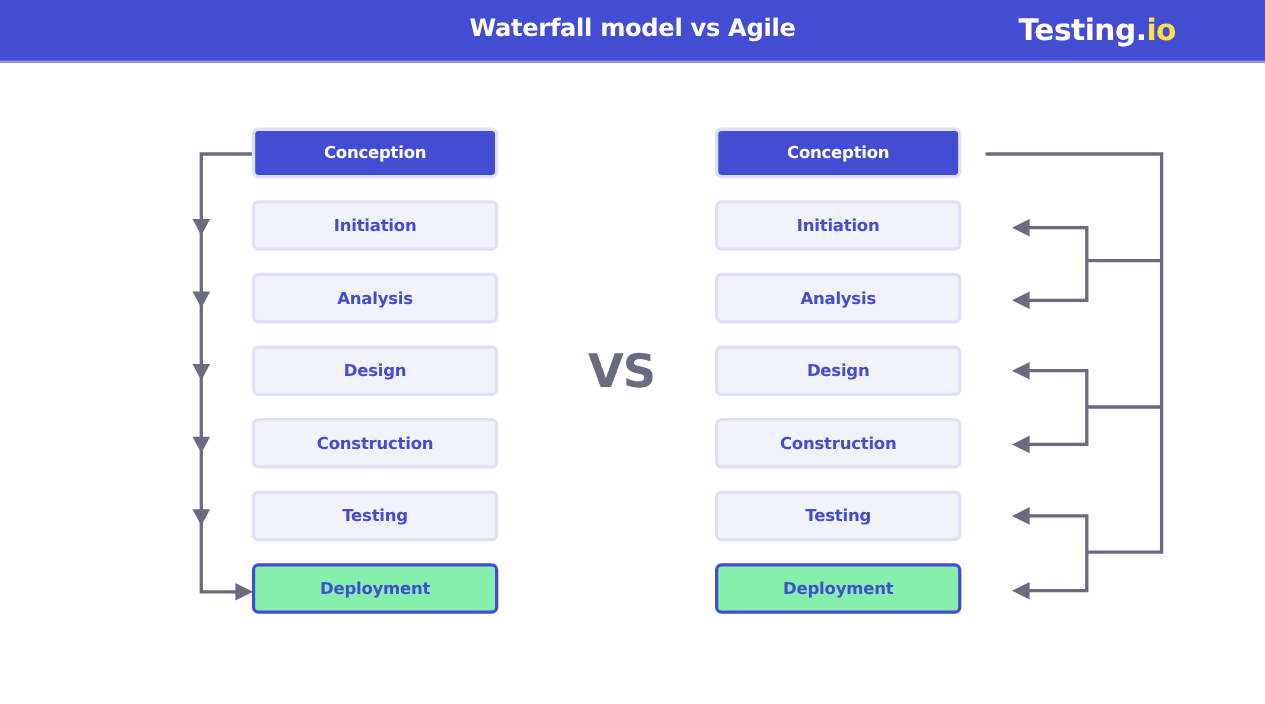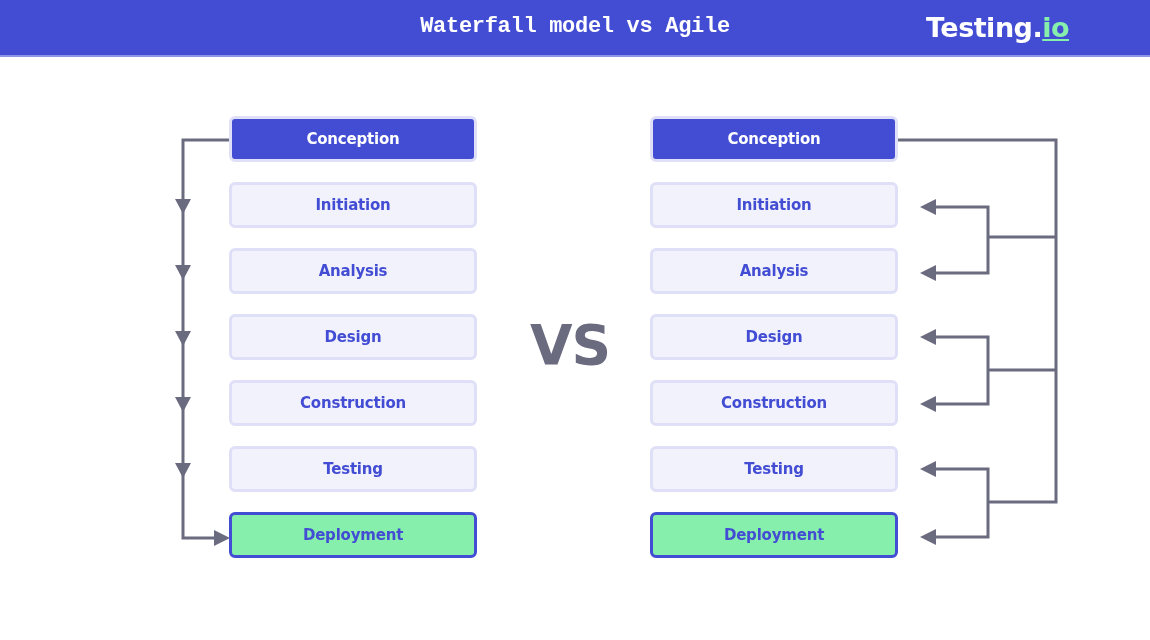--- a/index.html
+++ b/index.html
@@ -10,30 +10,29 @@
   }
   .header {
     position:absolute; left:0; top:0; width:1150px; height:55px;
     background:#434dd4;
     border-bottom:2px solid #8f95e6;
   }
   .title {
     position:absolute; left:0; width:1150px; top:14px;
     text-align:center; color:#ffffff; font-weight:bold; font-size:22px;
     letter-spacing:-0.3px;
-    font-family:Liberation Mono, monospace;
   }
   .logo {
     position:absolute; left:926px; top:12px; height:32px;
     font-weight:bold; font-size:27px; color:#ffffff; letter-spacing:-0.5px;
     white-space:nowrap;
   }
-  .logo .accent { color:#86efac;text-decoration:underline; }
+  .logo .accent { color:#fde047; }
   .box {
-    position:absolute; width:248px; height:46px;
+    position:absolute; width:224px; height:46px;
     box-sizing:border-box;
     border:3px solid #dfe0f7;
     border-radius:6px;
     background:#f2f2fd;
     color:#434dd4; font-weight:bold; font-size:15px;
     display:flex; align-items:center; justify-content:center;
     letter-spacing:-0.2px;
   }
   .box.first {
     background:#434dd4; color:#ffffff;
@@ -42,21 +41,21 @@
   .box.first .fill {
     position:absolute; inset:1px; background:#434dd4; border-radius:4px;
   }
   .box.last {
     border:3px solid #434dd4;
     background:#86efac;
   }
   .box span { position:relative; z-index:1; }
   .vs {
     position:absolute; left:530px; top:313px; width:70px; text-align:center;
-    font-size:55px; font-weight:bold; color:#6b6b80; letter-spacing:-1px;
+    font-size:42px; font-weight:bold; color:#6b6b80; letter-spacing:-1px;
   }
   svg.lines { position:absolute; left:0; top:0; }
 </style>
 </head>
 <body>
 
 <div class="header">
   <div class="title">Waterfall model vs Agile</div>
   <div class="logo"><span>Testing.</span><span class="accent">io</span></div>
 </div>

